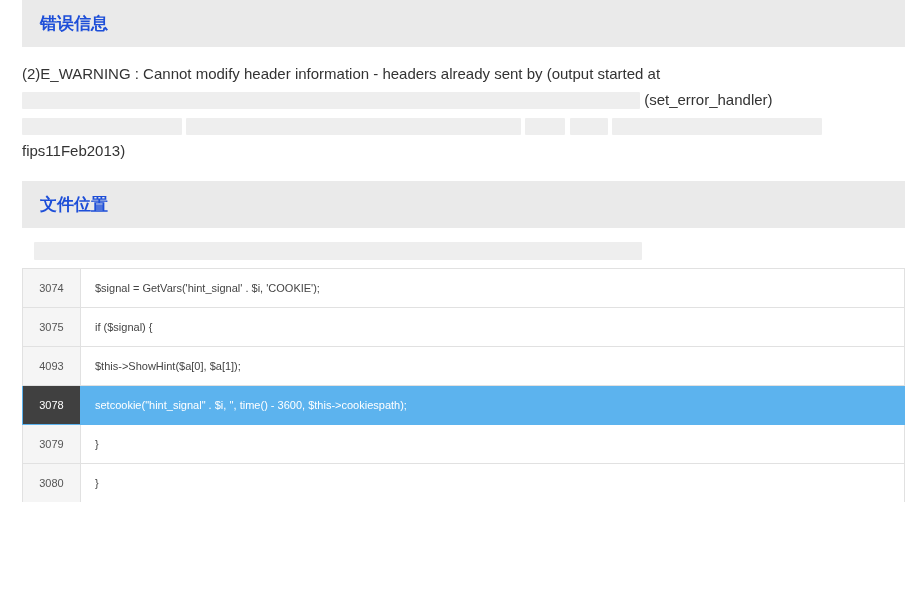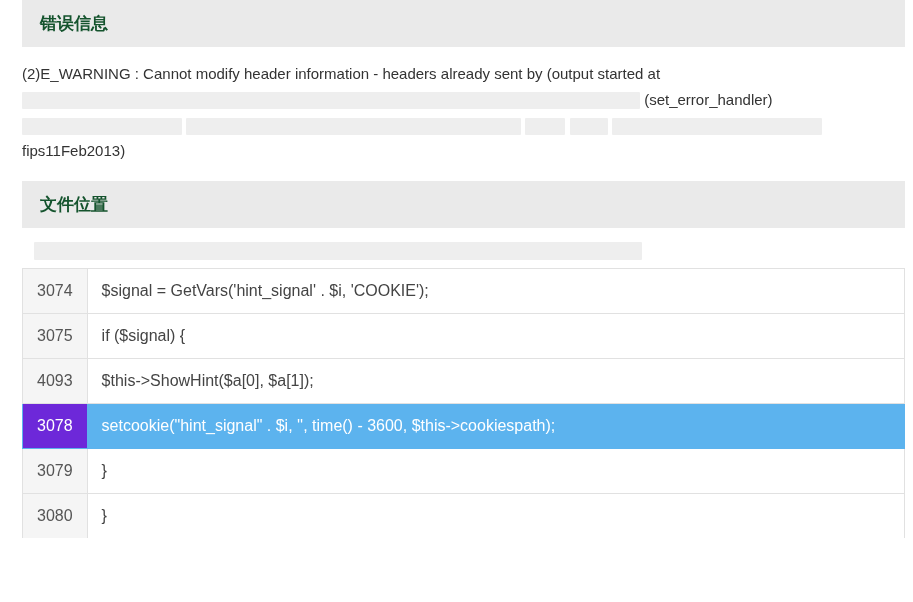--- a/index.html
+++ b/index.html
@@ -9,21 +9,21 @@
       color: #333;
       background: #fff;
       padding: 0;
       width: 913px;
     }
     .section-header {
       background: #eaeaea;
       padding: 12px 18px;
       font-size: 17px;
       font-weight: bold;
-      color: #14532d;
+      color: #1d4ed8;
       margin-left: 22px;
       margin-right: 8px;
     }
     .section-header.first { margin-top: 0; }
     .error-msg {
       padding: 14px 4px 18px 22px;
       line-height: 1.7;
       font-size: 15px;
       color: #333;
     }
@@ -41,42 +41,42 @@
     .redact.r6 { width: 210px; height: 17px; }
     .redact.path {
       width: 608px; height: 18px;
       margin: 14px 0 8px 34px;
     }
     .code-table {
       border-collapse: collapse;
       width: calc(100% - 30px);
       margin-left: 22px;
       margin-right: 8px;
-      font-size: 16px;
+      font-size: 11px;
       padding-left: 8px;
     }
     .code-table td {
       border: 1px solid #e1e1e1;
       padding: 13px 14px;
       vertical-align: middle;
       color: #444;
     }
     .code-table td.lineno {
       background: #f5f5f5;
       width: 58px;
       text-align: center;
       color: #555;
     }
     .code-table tr.highlight td {
       background: #5cb3ee;
       color: #fff;
       border-color: #5cb3ee;
     }
     .code-table tr.highlight td.lineno {
-      background: #6d28d9;
+      background: #404040;
       color: #fff;
     }
     .code-table td.code {
       font-family: Arial, sans-serif;
     }
     .code-table tr.last td {
       border-bottom: none;
     }
   </style>
 </head>

